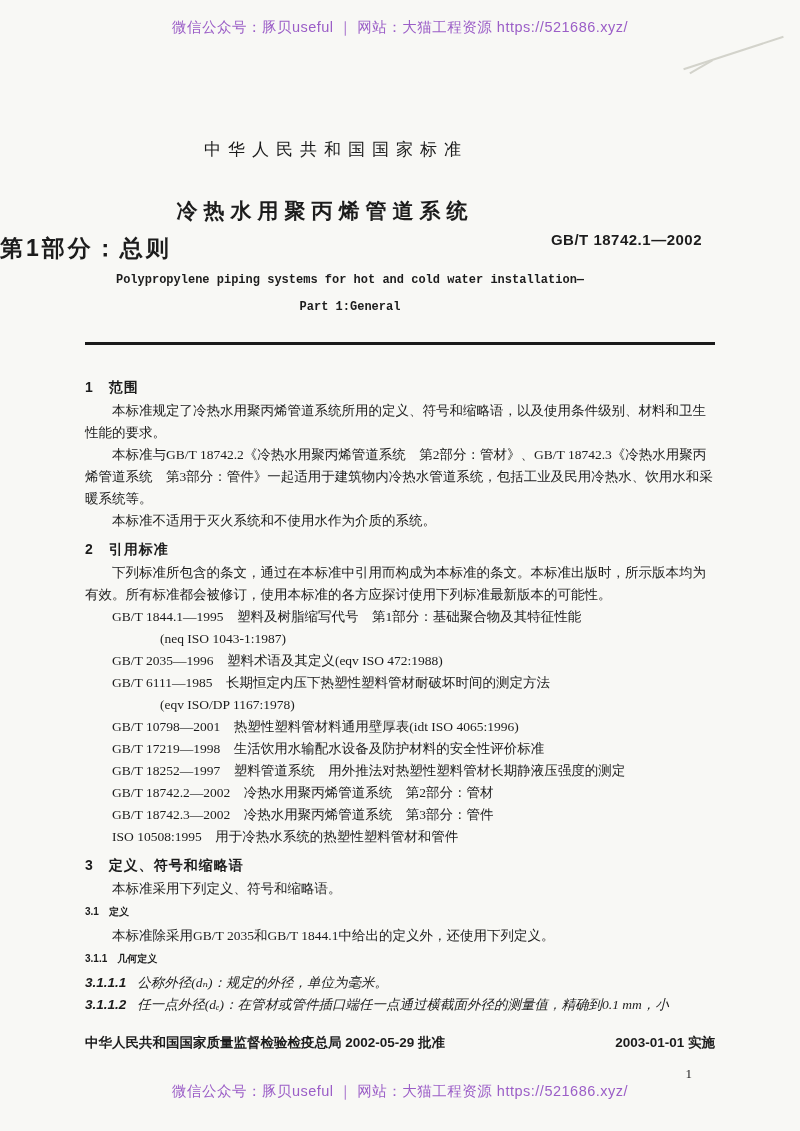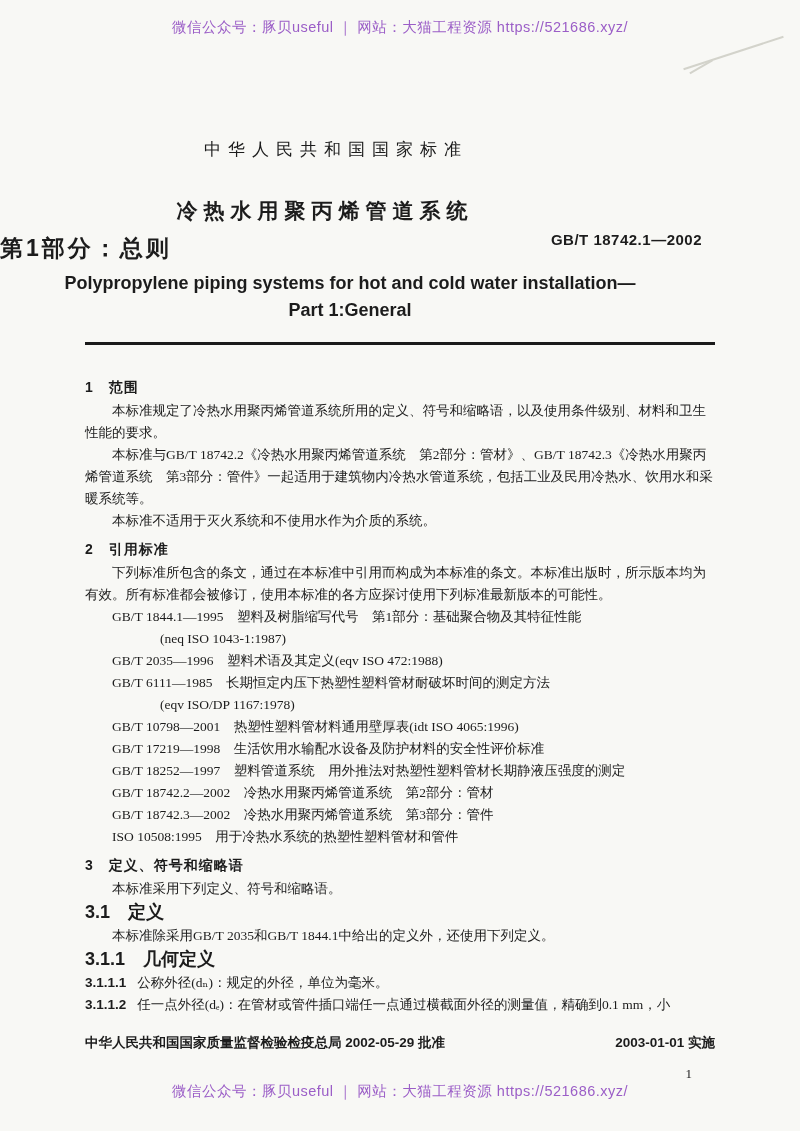--- a/index.html
+++ b/index.html
@@ -90,23 +90,23 @@
     font-family: "Liberation Sans", "DejaVu Sans", sans-serif;
     font-weight: 700;
     font-size: 15px;
     letter-spacing: 0.5px;
   }
   .en-title {
     position: absolute;
     left: 0;
     width: 700px;
     text-align: center;
-    font-family: Liberation Sans, sans-serif;
-    font-weight: bold;
-    font-size: 18px;
+    font-family: Liberation Mono, monospace;
+    font-weight: bold;
+    font-size: 12px;
   }
   .en-title.line1 { top: 273px; }
   .en-title.line2 { top: 300px; }
 
   .header-rule {
     position: absolute;
     top: 342px;
     left: 85px;
     width: 630px;
     height: 3px;
@@ -127,25 +127,25 @@
     line-height: 18px;
     margin: 8px 0 4px;
     letter-spacing: 1px;
   }
   .para { text-indent: 2em; }
   .ref { margin-left: 27px; }
   .ref.cont { margin-left: 75px; font-family: Liberation Serif, serif; }
   .h-sub {
     font-family: "Liberation Sans", "DejaVu Sans", sans-serif;
     font-weight: bold;
-    font-size: 18px;
+    font-size: 10px;
     line-height: 22px;
     margin: 1px 0 2px;
   }
-  .clause { line-height: 22px; }
+  .clause { line-height: 22px; font-style: italic; }
   .cnum {
     font-family: "Liberation Sans", "DejaVu Sans", sans-serif;
     font-weight: bold;
     margin-right: 11px;
   }
 
   .footer-line {
     position: absolute;
     top: 1034px;
     left: 85px;

